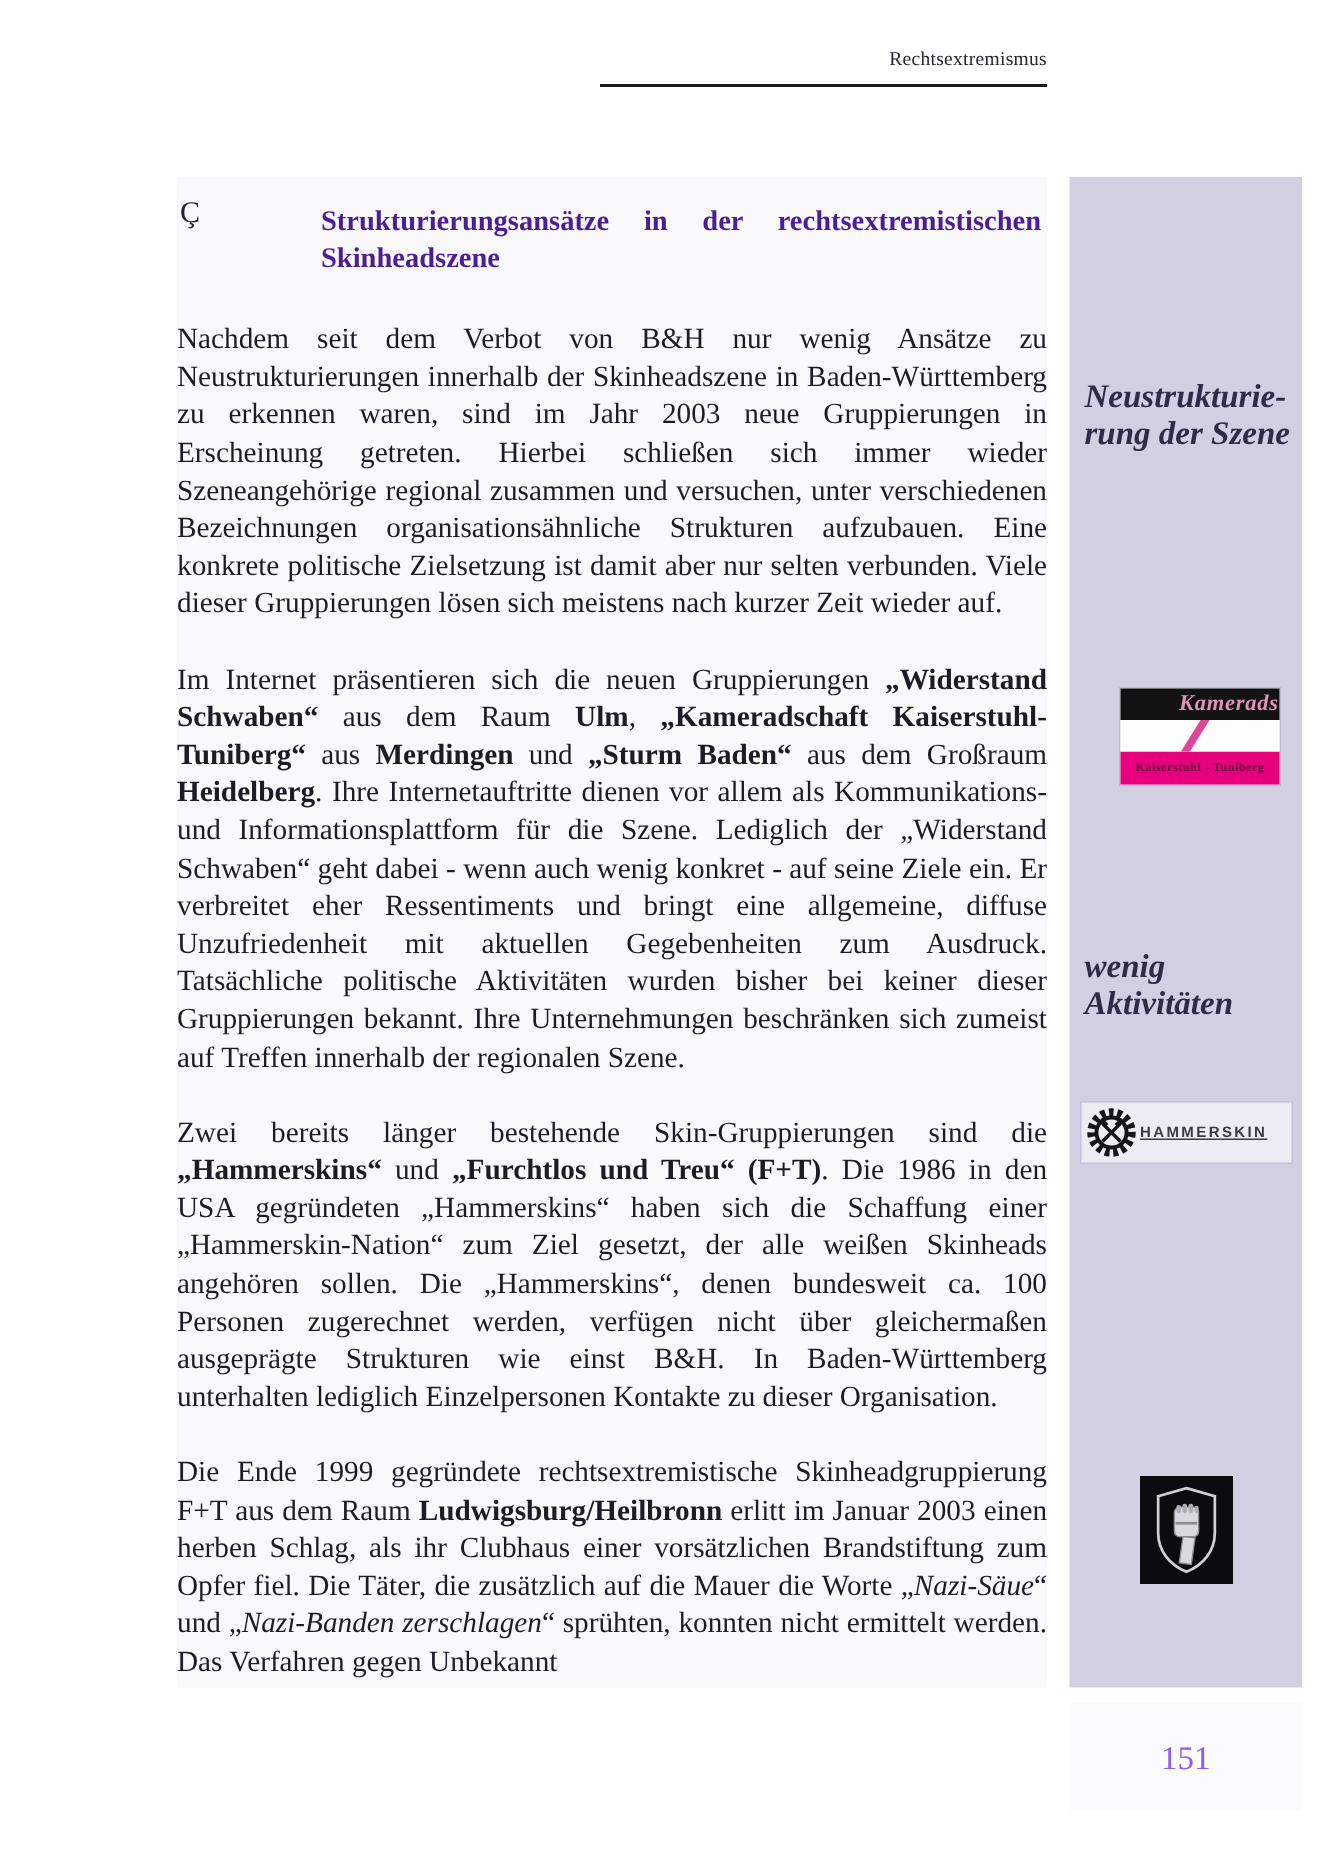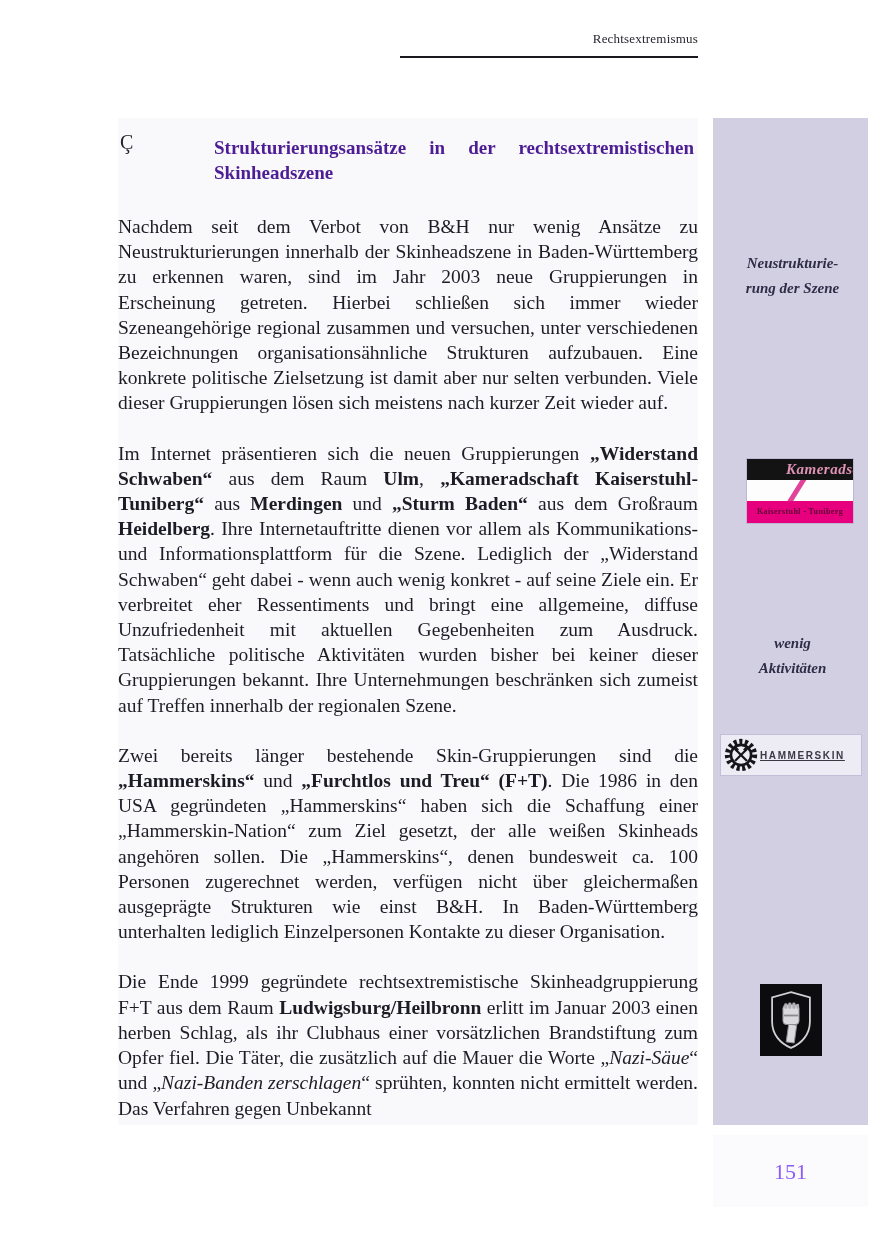--- a/index.html
+++ b/index.html
@@ -31,21 +31,21 @@
   .seg{font-style:normal;font-weight:normal;}
   .seg-bold{font-weight:bold;}
   .seg-italic{font-style:italic;}
 
   
   .sidebar{
     position:absolute;left:713px;top:118px;width:155px;height:1007px;background:#d3cfe3;
   }
   .margin-note{
     position:absolute;left:10px;right:6px;font-weight:bold;font-style:italic;
-    font-size:15px;line-height:25px;color:#2e2d47;white-space:pre-line;text-align:center;
+    font-size:22px;line-height:25px;color:#2e2d47;white-space:pre-line;
   }
   .note-1{top:133px;}
   .note-2{top:513px;}
 
   
   .logo-kst{
     position:absolute;top:341px;left:34px;width:106px;height:64px;
     box-shadow:0 0 0 1px #bdb7d2;background:#ffffff;
   }
   .kst-top{

